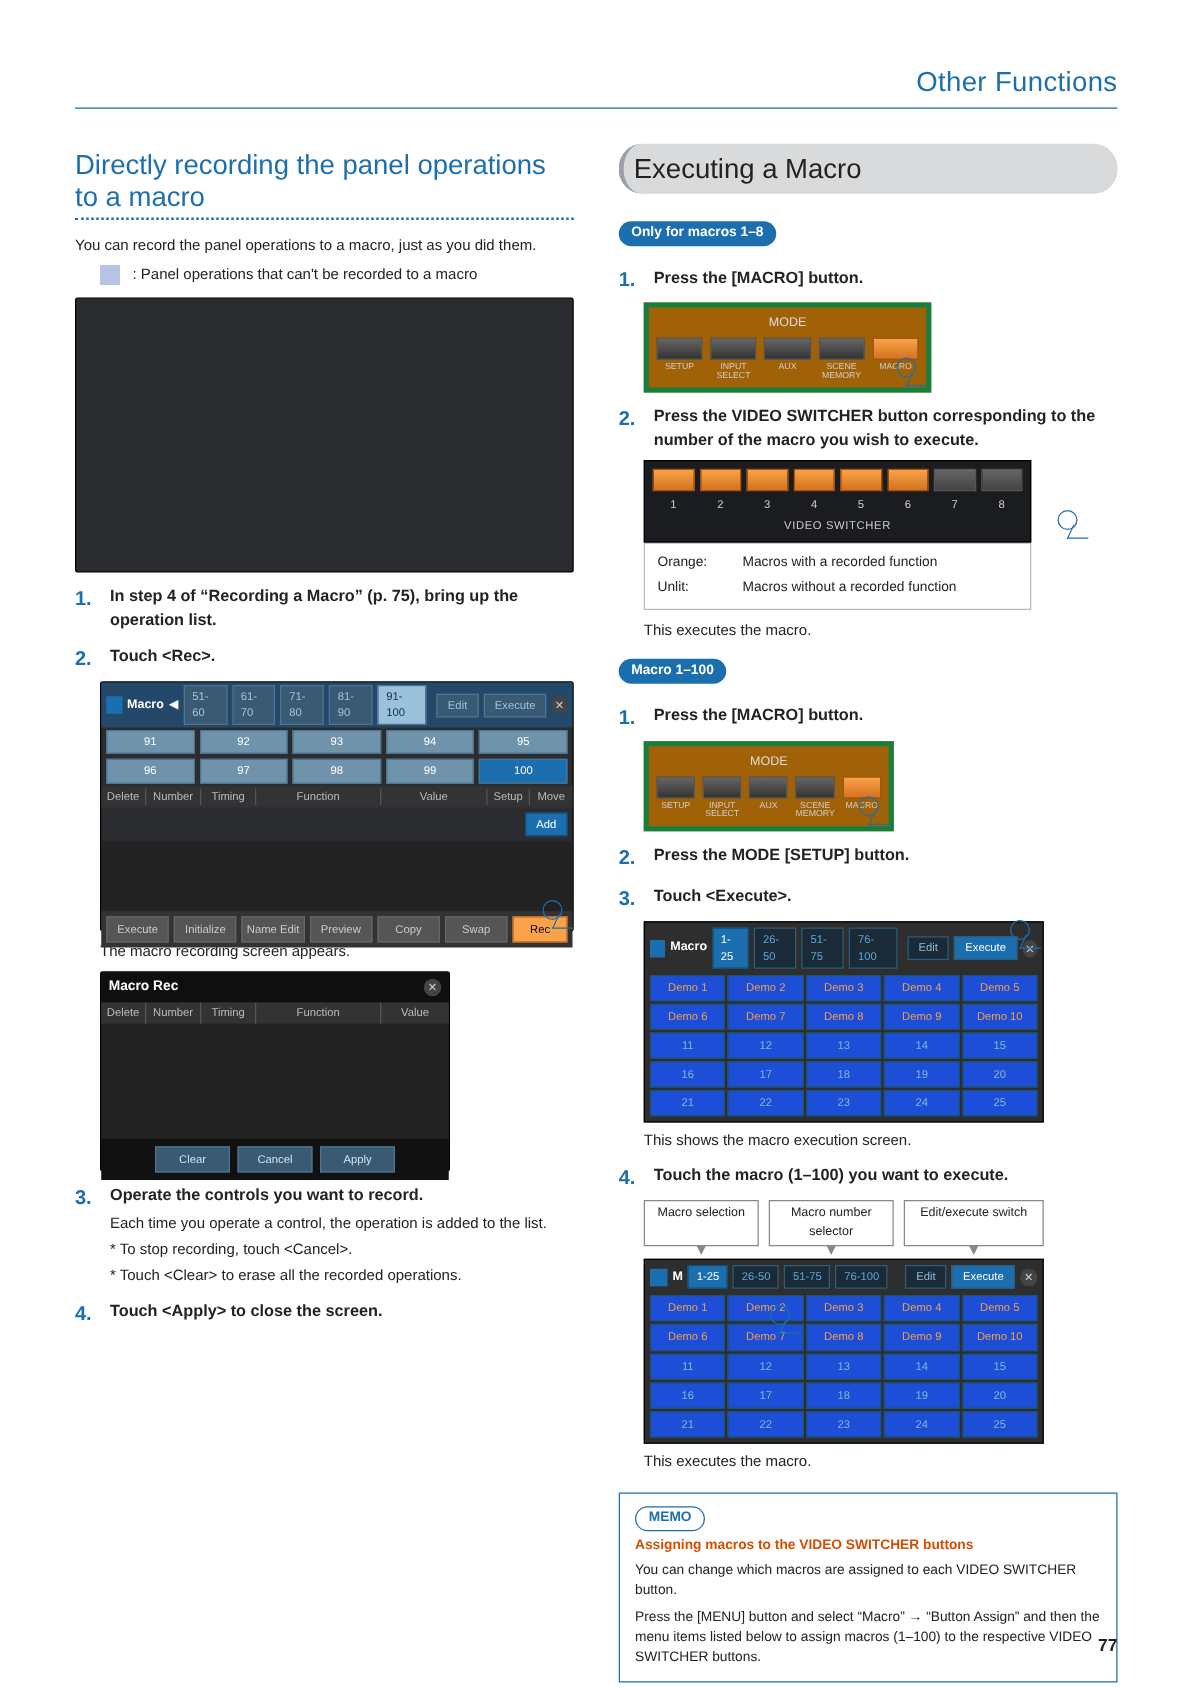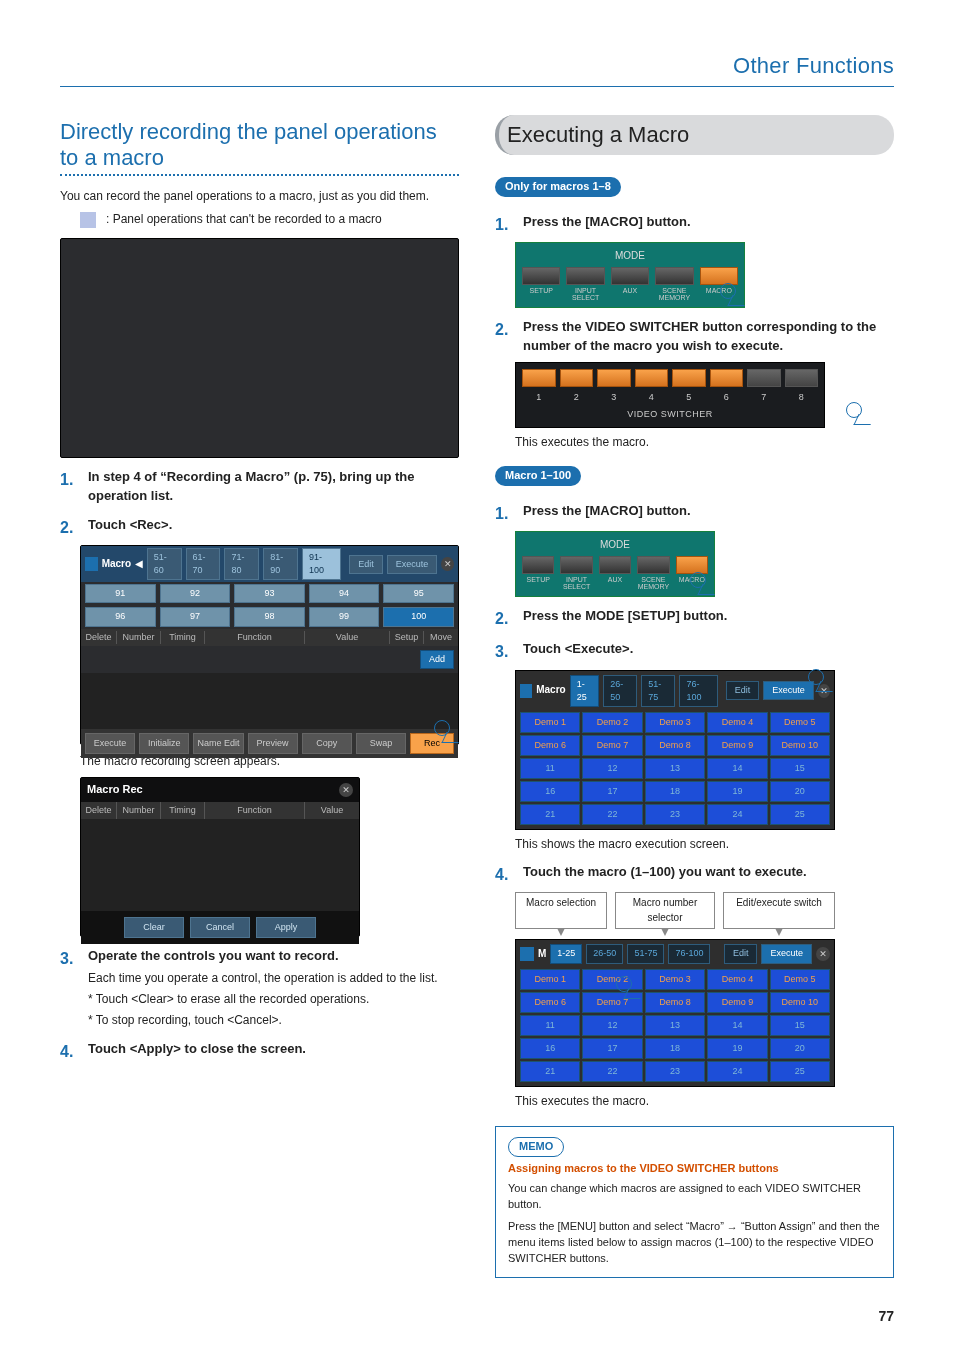--- a/index.html
+++ b/index.html
@@ -108,21 +108,21 @@
   }
   .hand::after {
     content:""; position:absolute; width:16px; height:10px;
     border-left:1px solid #1c6fae; border-bottom:1px solid #1c6fae;
     transform: skewX(-25deg);
     left:10px; top:12px;
   }
   
   .mode-panel {
     margin:6px 0 8px 20px;
-    width:230px; background:#0f766e; border:1px solid #15803d; padding:6px;
+    width:230px; background:#a16207; border:4px solid #15803d; padding:6px;
     position:relative;
   }
   .mode-title { text-align:center; color:#ddd; font-size:10px; margin-bottom:4px; }
   .mode-row { display:flex; gap:6px; align-items:flex-start; }
   .mode-btn {
     flex:1; display:flex; flex-direction:column; align-items:center; gap:2px;
   }
   .mode-btn .pad {
     width:100%; height:18px; background:linear-gradient(#666,#333); border:1px solid #555;
   }
@@ -328,22 +328,22 @@
           <span class="fb">Apply</span>
         </div>
       </div>
 
       <ol class="steps">
         <li>
           <span class="num">3.</span>
           <div class="step-body">
             <div class="step-title">Operate the controls you want to record.</div>
             <div class="step-sub">Each time you operate a control, the operation is added to the list.</div>
+            <div class="bullet">*  To stop recording, touch &lt;Cancel&gt;.</div>
             <div class="bullet">*  Touch &lt;Clear&gt; to erase all the recorded operations.</div>
-            <div class="bullet">*  To stop recording, touch &lt;Cancel&gt;.</div>
           </div>
         </li>
         <li>
           <span class="num">4.</span>
           <div class="step-body">
             <div class="step-title">Touch &lt;Apply&gt; to close the screen.</div>
           </div>
         </li>
       </ol>
     </div>
@@ -420,20 +420,26 @@
             <span>5</span>
             <span>6</span>
             <span>7</span>
             <span>8</span>
           </div>
           <div class="sw-sub">VIDEO SWITCHER</div>
         </div>
         <div class="hand" style="right:18px;bottom:-4px;"></div>
       </div>
 
+      <div class="legend-box">
+        <span>Orange:</span>
+        <span>Macros with a recorded function</span>
+        <span>Unlit:</span>
+        <span>Macros without a recorded function</span>
+      </div>
 
       <p class="body">This executes the macro.</p>
 
       <span class="pill">Macro 1–100</span>
 
       <ol class="steps">
         <li>
           <span class="num">1.</span>
           <div class="step-body">
               <div class="step-title">Press the [MACRO] button.</div>

